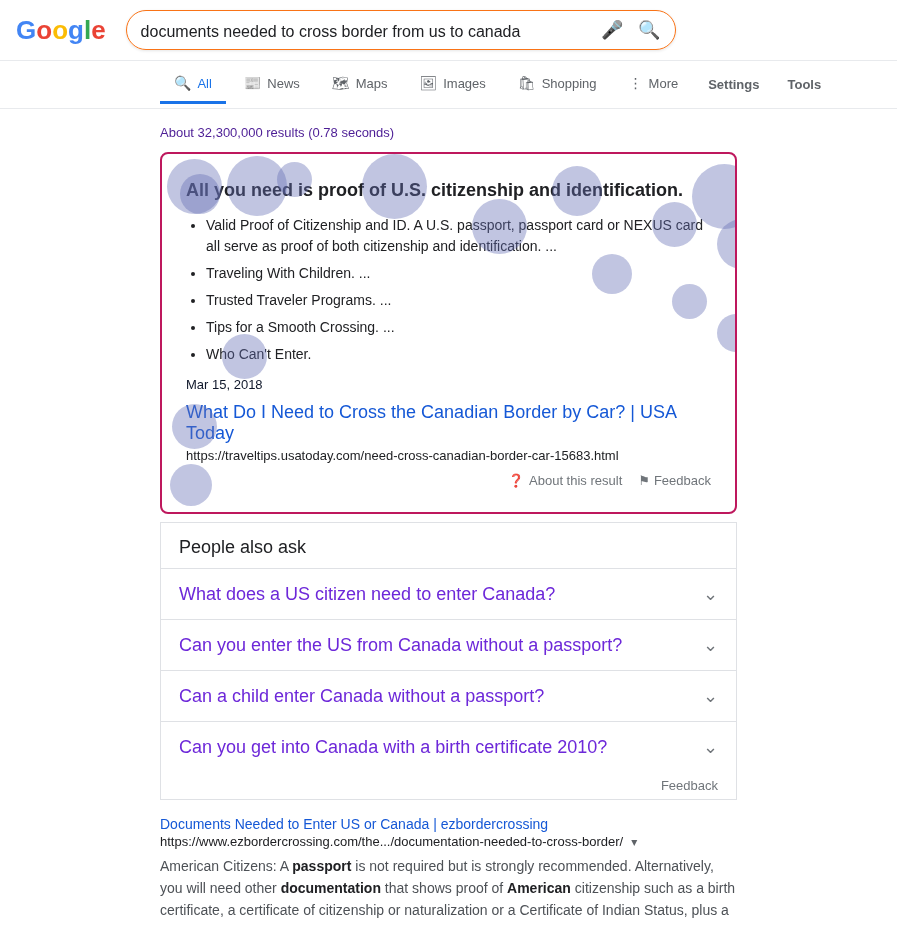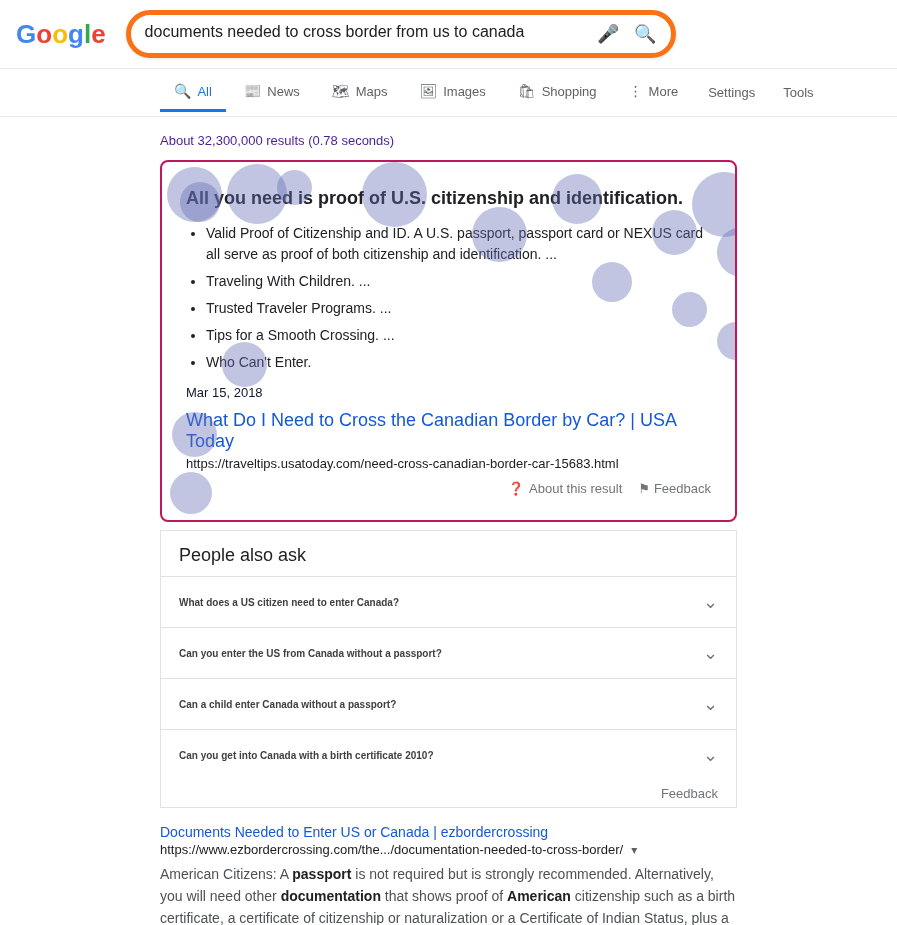--- a/index.html
+++ b/index.html
@@ -9,32 +9,32 @@
     .header { display: flex; align-items: center; padding: 10px 16px; border-bottom: 1px solid #e8eaed; }
     .logo { margin-right: 20px; }
     .logo-text { font-size: 26px; font-weight: bold; }
     .logo-g { color: #4285f4; }
     .logo-o1 { color: #ea4335; }
     .logo-o2 { color: #fbbc05; }
     .logo-g2 { color: #4285f4; }
     .logo-l { color: #34a853; }
     .logo-e { color: #ea4335; }
 
-    .search-bar { display: flex; align-items: flex-start; border: 5px solid #f97316; border-radius: 24px; padding: 8px 14px; width: 550px; box-shadow: 0 1px 3px rgba(0,0,0,0.1); }
+    .search-bar { display: flex; align-items: flex-end; border: 1px solid #f97316; border-radius: 24px; padding: 8px 14px; width: 550px; box-shadow: 0 1px 3px rgba(0,0,0,0.1); }
     .search-input { border: none; outline: none; flex: 1; font-size: 16px; color: #202124; }
     .search-icons { display: flex; gap: 14px; align-items: center; }
     .mic-icon, .search-icon-btn { cursor: pointer; color: #4285f4; font-size: 18px; }
 
     
     .nav-tabs { display: flex; align-items: center; padding: 4px 160px; border-bottom: 1px solid #e8eaed; gap: 4px; }
     .nav-tab { display: flex; align-items: center; gap: 6px; padding: 10px 14px; color: #5f6368; font-size: 13px; cursor: pointer; border-bottom: 3px solid transparent; text-decoration: none; white-space: nowrap; }
     .nav-tab.active { color: #1a73e8; border-bottom: 3px solid #1a73e8; }
     .nav-tab-icon { font-size: 14px; }
     .nav-right { margin-left: auto; display: flex; gap: 4px; }
-    .nav-btn { padding: 8px 12px; font-size: 13px; color: #5f6368; cursor: pointer; background: none; border: none; }
+    .nav-btn { padding: 8px 12px; font-size: 13px; color: #5f6368; cursor: pointer; background: none; border: none; font-weight: bold; }
 
     
     .main { padding: 8px 160px; max-width: 897px; }
     .result-stats { font-size: 13px; color: #4c1d95; padding: 8px 0 12px 0; }
 
     
     .result-card { border: 2px solid #be185d; border-radius: 8px; padding: 24px; margin-bottom: 8px; position: relative; overflow: hidden; }
     .result-snippet-bold { font-size: 18px; font-weight: bold; color: #202124; margin-bottom: 12px; line-height: 1.4; }
     .result-list { margin-left: 20px; margin-bottom: 12px; }
     .result-list li { margin-bottom: 6px; line-height: 1.5; color: #202124; }
@@ -45,21 +45,21 @@
     .result-action-btn { display: flex; align-items: center; gap: 4px; cursor: pointer; }
 
     
     .overlay-container { position: absolute; top: 0; left: 0; width: 100%; height: 100%; pointer-events: none; }
     .eye-circle { position: absolute; border-radius: 50%; background: rgba(100, 110, 180, 0.4); }
 
     
     .paa-box { border: 1px solid #dfe1e5; border-radius: 0; margin-bottom: 16px; overflow: hidden; }
     .paa-title { font-size: 18px; font-weight: normal; color: #202124; padding: 14px 18px 10px; }
     .paa-item { border-top: 1px solid #dfe1e5; padding: 14px 18px; display: flex; justify-content: space-between; align-items: center; cursor: pointer; }
-    .paa-item-text { font-size: 10px; color: #404040; font-weight: bold; }
+    .paa-item-text { font-size: 18px; color: #6d28d9; }
     .paa-chevron { color: #70757a; font-size: 18px; }
     .paa-feedback { text-align: right; padding: 6px 18px; font-size: 13px; color: #70757a; }
 
     
     .result-organic { margin-bottom: 16px; }
     .result-org-title { font-size: 14px; color: #1558d6; text-decoration: none; display: block; margin-bottom: 2px; }
     .result-org-url-line { display: flex; align-items: center; gap: 8px; margin-bottom: 6px; }
     .result-org-url { font-size: 13px; color: #202124; }
     .result-org-dropdown { font-size: 12px; color: #5f6368; cursor: pointer; }
     .result-org-snippet { font-size: 14px; color: #4d5156; line-height: 1.58; margin-bottom: 6px; }

